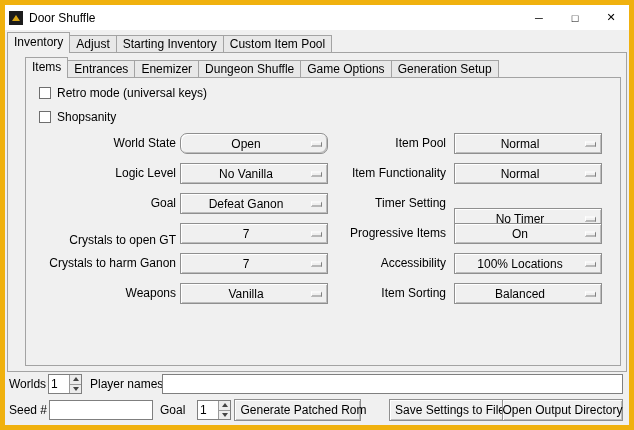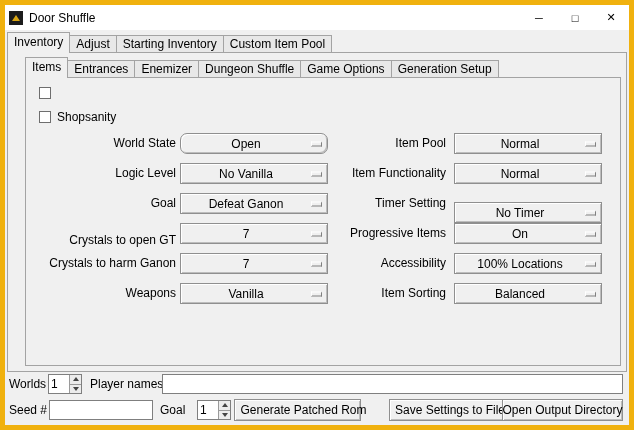--- a/index.html
+++ b/index.html
@@ -142,20 +142,21 @@
     <div class="tab selected">Inventory</div>
     <div class="tab">Adjust</div>
     <div class="tab">Starting Inventory</div>
     <div class="tab">Custom Item Pool</div>
   </div>
 
   <div class="pane inner-pane">
 
     <div class="checkrow" style="top:7px;">
       <span class="checkbox"></span>
+      <span class="checklabel">Retro mode (universal keys)</span>
     </div>
     <div class="checkrow" style="top:31px;">
       <span class="checkbox"></span>
       <span class="checklabel">Shopsanity</span>
     </div>
 
     <span class="optlabel lbl-left" style="top:55px;">World State</span>
     <button class="optmenu btn-left" style="top:55px;border-radius:7px;">
       <span>Open</span>
       <span class="menu-indicator"></span>
@@ -197,21 +198,21 @@
       <span class="menu-indicator"></span>
     </button>
 
     <span class="optlabel lbl-right" style="top:85px;">Item Functionality</span>
     <button class="optmenu btn-right" style="top:85px;">
       <span>Normal</span>
       <span class="menu-indicator"></span>
     </button>
 
     <span class="optlabel lbl-right" style="top:115px;">Timer Setting</span>
-    <button class="optmenu btn-right" style="top:124px;">
+    <button class="optmenu btn-right" style="top:130px;">
       <span>No Timer</span>
       <span class="menu-indicator"></span>
     </button>
 
     <span class="optlabel lbl-right" style="top:145px;">Progressive Items</span>
     <button class="optmenu btn-right" style="top:145px;">
       <span>On</span>
       <span class="menu-indicator"></span>
     </button>
 

